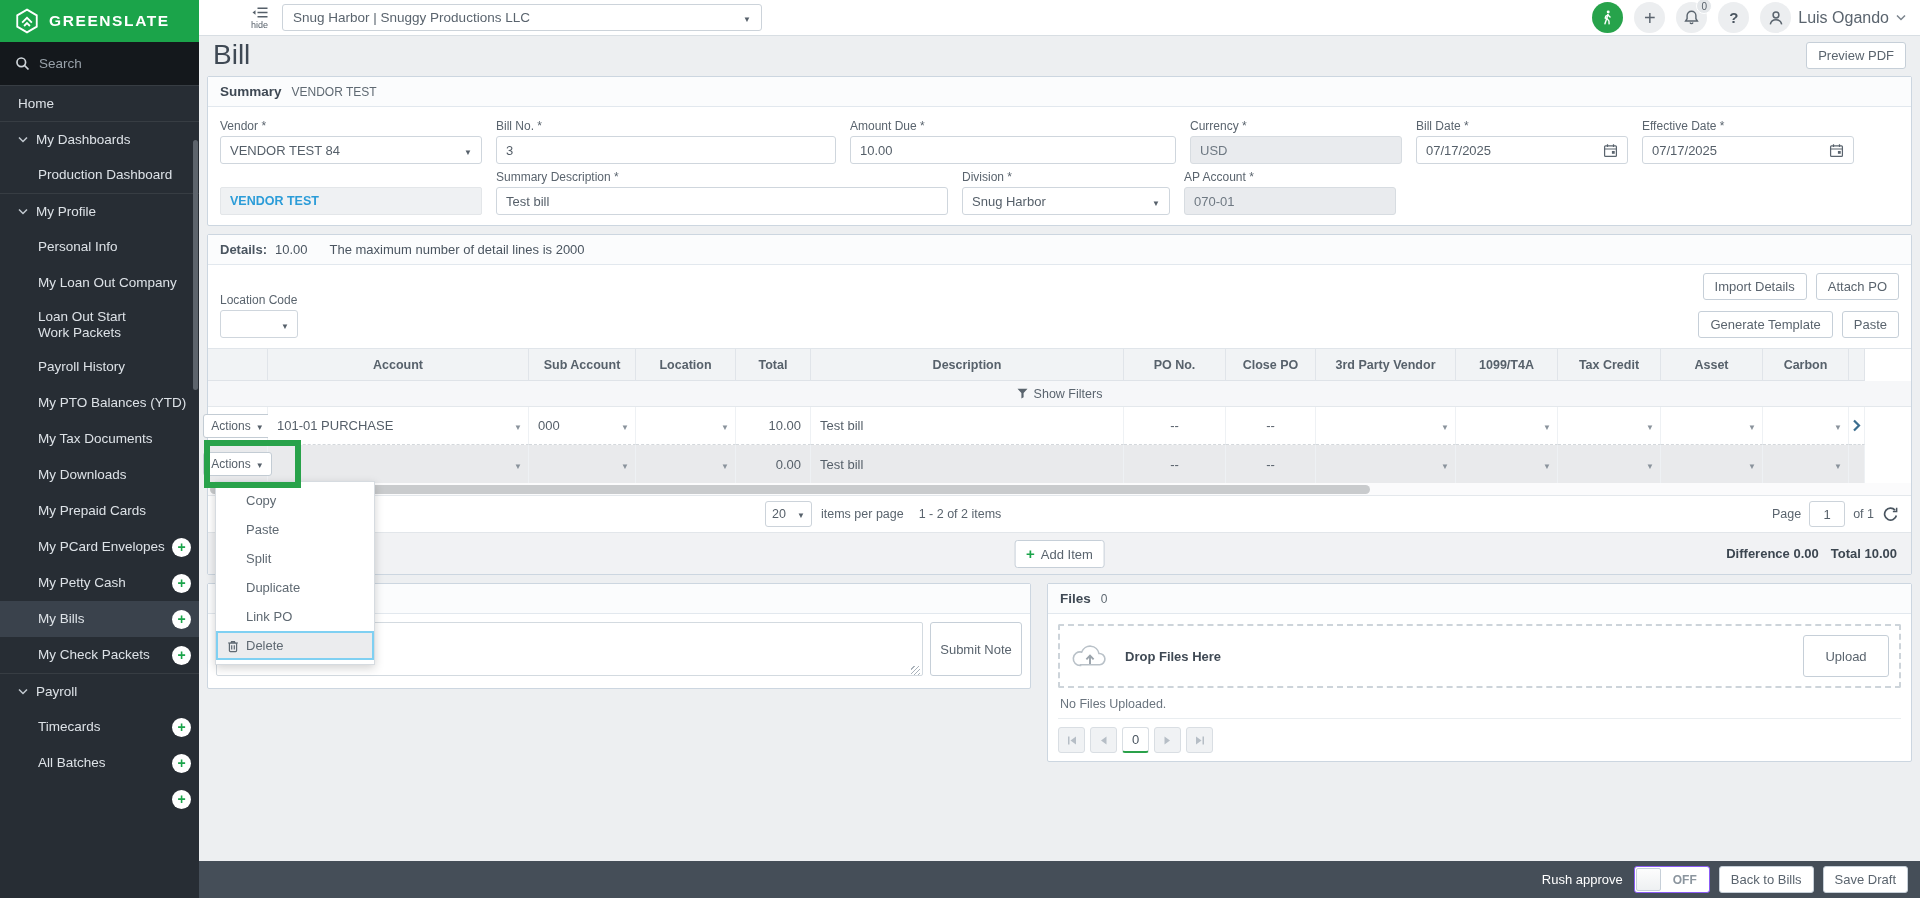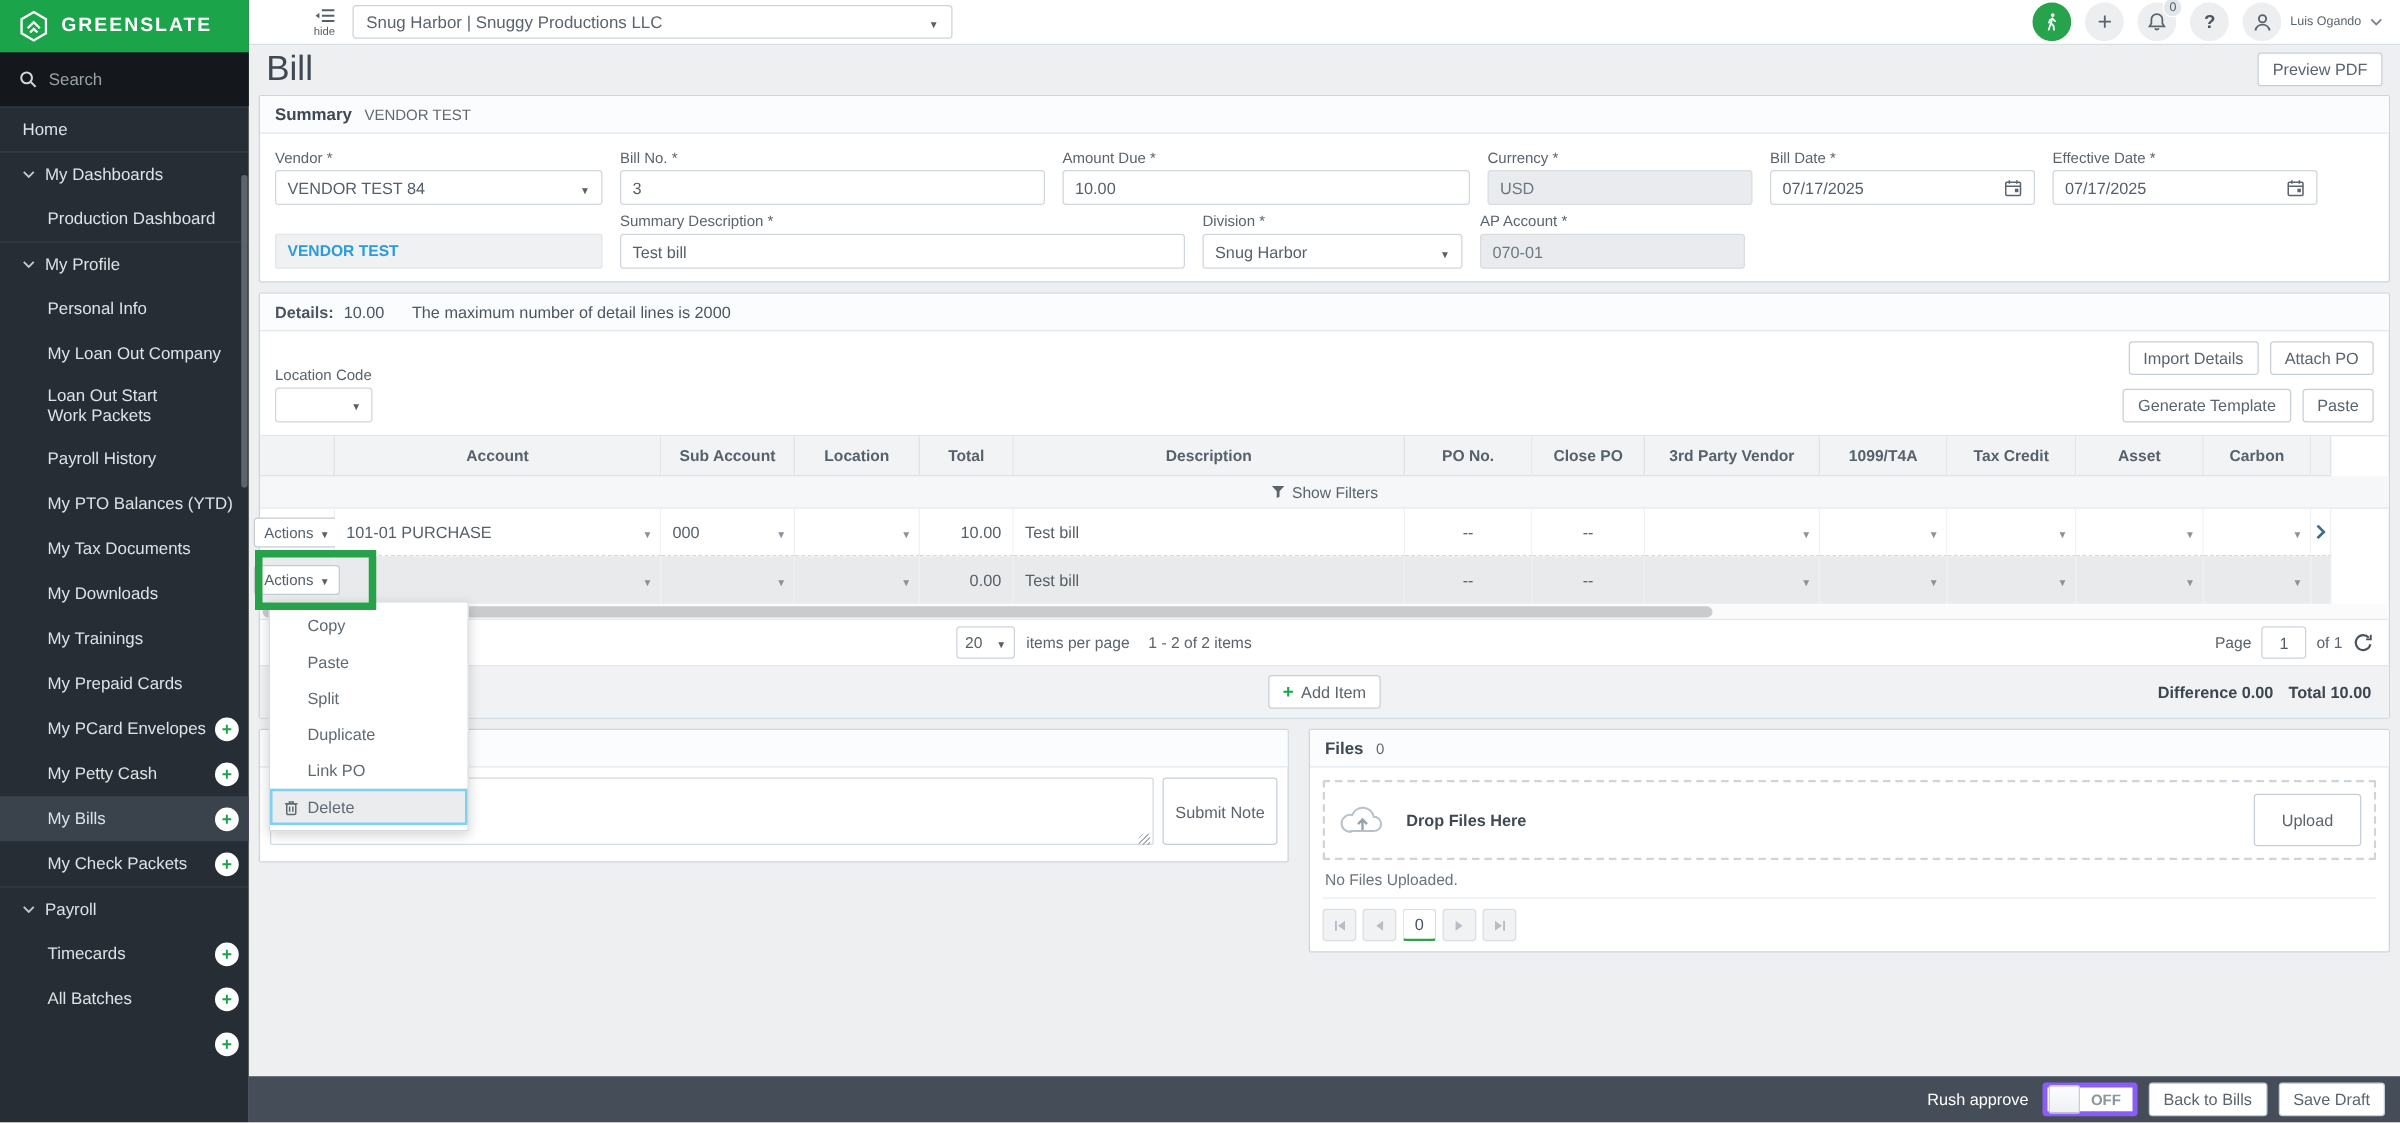--- a/index.html
+++ b/index.html
@@ -29,21 +29,21 @@
   .company-select{width:480px;height:27px;border:1px solid #ccd3da;border-radius:3px;background:#fff;display:flex;align-items:center;padding:0 10px;font-size:13.5px;color:#5a646e;cursor:pointer}
   .caret{margin-left:auto}
   .caret::after{content:"▼";font-size:8px;color:#8a939c}
   .caret.dk::after{color:#57616b}
   .top-icons{margin-left:auto;display:flex;align-items:center;gap:11px}
   .icon-circle{width:31px;height:31px;border-radius:50%;background:#eceef0;display:flex;align-items:center;justify-content:center;position:relative;cursor:pointer}
   .icon-circle.walk{background:#27a34b}
   .plus-ico::after{content:"+";font-size:20px;color:#5a646e;font-weight:400;line-height:1}
   .q-ico::after{content:"?";font-size:15px;font-weight:bold;color:#4a5560}
   .badge{position:absolute;top:-4px;right:-5px;width:16px;height:16px;border-radius:50%;background:#e4e7ea;border:1px solid #fff;font-size:10px;color:#555f69;display:flex;align-items:center;justify-content:center}
-  .user{display:flex;align-items:center;gap:7px;font-size:10px;color:#5a646e;cursor:pointer}
+  .user{display:flex;align-items:center;gap:7px;font-size:16px;color:#5a646e;cursor:pointer}
   .title-bar{height:38px;flex:0 0 38px;display:flex;align-items:center;padding:0 14px}
   .page-title{font-size:28px;color:#3f4954}
   .btn{background:#fff;border:1px solid #c6cfd8;border-radius:3px;color:#5a646e;font-size:13px;padding:5px 11px;display:inline-flex;align-items:center;gap:6px;cursor:pointer;white-space:nowrap}
   .ml-auto{margin-left:auto}
   .content{flex:1;padding:2px 8px 0;overflow:hidden}
   .panel{background:#fff;border:1px solid #ccd6e0;border-radius:2px}
   .panel-header{min-height:30px;padding:6px 12px;border-bottom:1px solid #e2e8ee;background:#fbfcfd;display:flex;align-items:center;gap:10px;font-size:13.5px;color:#3f4954}
   .panel-header b{font-size:13.5px}
   .sub-title{font-size:12px;color:#5f6972}
   
@@ -109,21 +109,21 @@
   .dropzone{border:2px dashed #cdd4da;border-radius:2px;height:64px;display:flex;align-items:center;gap:13px;padding:0 10px}
   .drop-label{font-size:13px;font-weight:bold;color:#3f4954}
   .upload-btn{margin-left:auto;width:86px;height:42px;justify-content:center}
   .no-files{font-size:12.5px;color:#6a747e;padding:9px 2px 7px;border-bottom:1px solid #e9edf0}
   .fpager{display:flex;gap:5px;padding-top:8px}
   .fbtn{width:27px;height:26px;background:#f0f2f4;border:1px solid #d9dee3;border-radius:3px;display:flex;align-items:center;justify-content:center;cursor:pointer}
   .fbtn.cur{background:#fff;border-bottom:2px solid #2aa14a;font-size:13px;color:#4a5560}
   
   .footer-bar{height:37px;flex:0 0 37px;background:#454e58;display:flex;align-items:center;justify-content:flex-end;gap:9px;padding:0 12px}
   .rush-label{color:#fff;font-size:13px;margin-right:2px}
-  .toggle{width:76px;height:27px;background:#fff;border:4px solid #8b5cf6;border-radius:3px;display:flex;align-items:center;cursor:pointer}
+  .toggle{width:76px;height:27px;background:#fff;border:1px solid #8b5cf6;border-radius:3px;display:flex;align-items:center;cursor:pointer}
   .knob{width:25px;height:23px;margin-left:1px;background:linear-gradient(#fdfdfd,#eef0f2);border:1px solid #c6cfd8;border-radius:2px}
   .tog-label{flex:1;text-align:center;font-size:12px;font-weight:600;color:#8b959e}
 </style>
 </head>
 <body>
 
 <div class="sidebar">
   <div class="logo-bar">
     <span>
       <svg width="26" height="26" viewBox="0 0 24 24" fill="none" stroke="#fff" stroke-width="1.7">
@@ -181,23 +181,20 @@
     <div class="nav-item sub">
         <span>My PTO Balances (YTD)</span>
       </div>
     <div class="nav-item sub">
         <span>My Tax Documents</span>
       </div>
     <div class="nav-item sub">
         <span>My Downloads</span>
       </div>
     <div class="nav-item sub">
-        <span>My Trainings</span>
-      </div>
-    <div class="nav-item sub">
         <span>My Prepaid Cards</span>
       </div>
     <div class="nav-item sub">
         <span>My PCard Envelopes</span>
         <span class="plus-circle"></span>
       </div>
     <div class="nav-item sub">
         <span>My Petty Cash</span>
         <span class="plus-circle"></span>
       </div>

